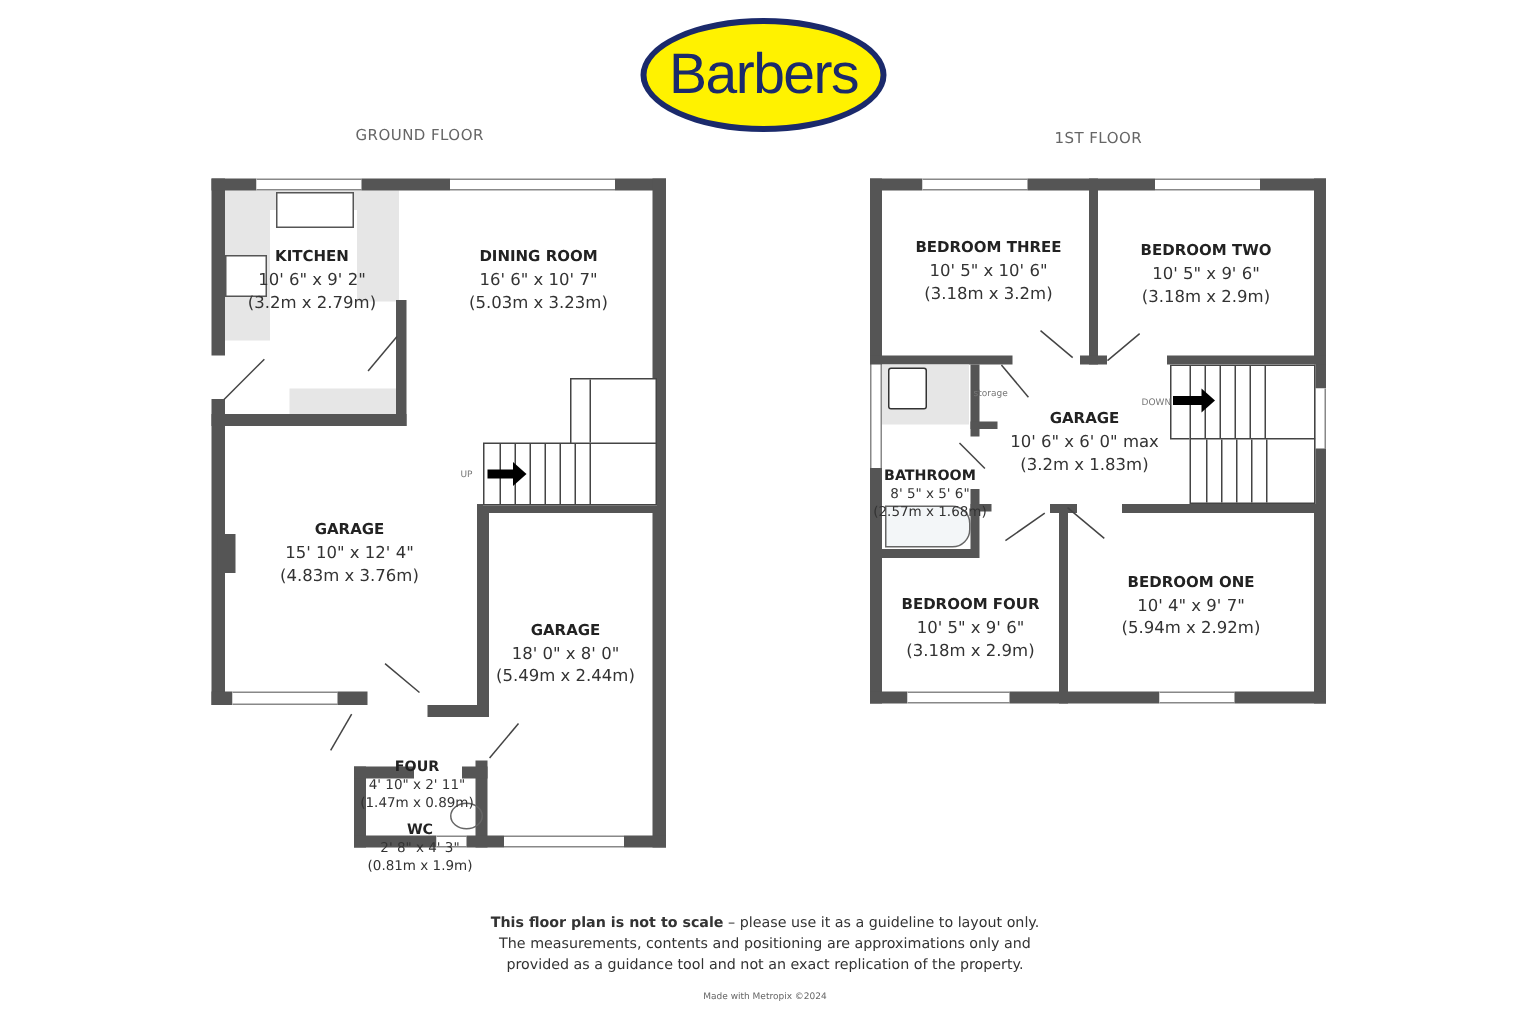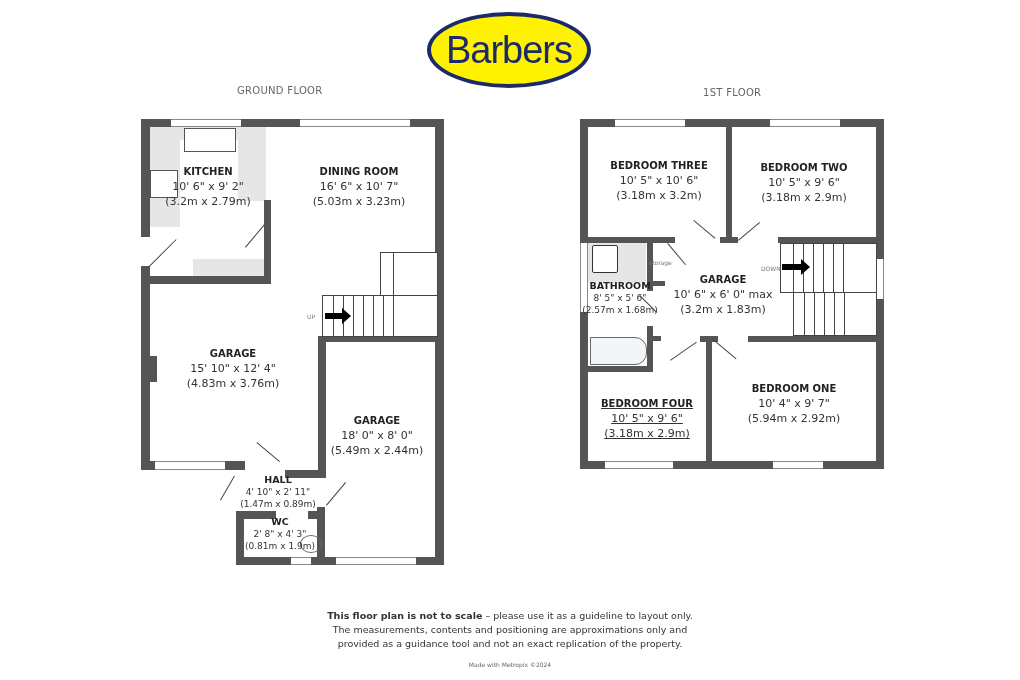--- a/index.html
+++ b/index.html
@@ -11,21 +11,21 @@
           display: flex; align-items: center; justify-content: center; }
   .logo span { font-family: "Liberation Sans", sans-serif; font-size: 38px; color: #1b2a6b;
                letter-spacing: -1px; }
   .floor-title { font-size: 10px; color: #666; letter-spacing: 0.3px; }
   .wall { position: absolute; background: #555; }
   .win { position: absolute; background: #fff; border-top: 1px solid #888; border-bottom: 1px solid #888; box-sizing: border-box; }
   .winv { position: absolute; background: #fff; border-left: 1px solid #888; border-right: 1px solid #888; box-sizing: border-box; }
   .grey { position: absolute; background: #e6e6e6; }
   .room { position: absolute; text-align: center; font-size: 11px; line-height: 15px; color: #333; white-space: nowrap; transform: translateX(-50%); }
   .room .name { font-weight: bold; font-size: 10px; color: #222; }
-  .room.small { font-size: 9px; line-height: 12px; }
+  .room.small { font-size: 9px; line-height: 12px; margin-top: 32px; }
   .room.small .name { font-size: 9.5px; }
   .stairs { position: absolute; border: 1px solid #444; box-sizing: border-box; background: #fff; }
   .tread { position: absolute; top: 0; bottom: 0; width: 1px; background: #444; }
   .arrow { position: absolute; height: 6px; background: #000; }
   .arrow::after { content: ""; position: absolute; right: -8px; top: -5px; border-left: 9px solid #000; border-top: 8px solid transparent; border-bottom: 8px solid transparent; }
   .tiny { position: absolute; font-size: 6px; color: #777; }
   .door { position: absolute; height: 1px; background: #444; transform-origin: 0 0; }
   .disclaimer { left: 0; width: 1020px; top: 609px; text-align: center; font-size: 9.5px; line-height: 14px; color: #333; }
   .made { left: 0; width: 1020px; top: 661px; text-align: center; font-size: 6px; color: #666; }
 </style>
@@ -114,21 +114,21 @@
   <div class="name">GARAGE</div>
   <div>15' 10" x 12' 4"</div>
   <div>(4.83m x 3.76m)</div>
 </div>
 <div class="room" style="left:377px;top:413px;">
   <div class="name">GARAGE</div>
   <div>18' 0" x 8' 0"</div>
   <div>(5.49m x 2.44m)</div>
 </div>
 <div class="room small" style="left:278px;top:474px;">
-  <div class="name">HALL</div>
+  <div class="name">FOUR</div>
   <div>4' 10" x 2' 11"</div>
   <div>(1.47m x 0.89m)</div>
 </div>
 <div class="room small" style="left:280px;top:516px;">
   <div class="name">WC</div>
   <div>2' 8" x 4' 3"</div>
   <div>(0.81m x 1.9m)</div>
 </div>
 
 <div class="abs" style="left:0;top:0;width:1020px;height:680px;">
@@ -207,21 +207,21 @@
 <div class="room small" style="left:620px;top:280px;">
   <div class="name">BATHROOM</div>
   <div>8' 5" x 5' 6"</div>
   <div>(2.57m x 1.68m)</div>
 </div>
 <div class="room" style="left:723px;top:272px;">
   <div class="name">GARAGE</div>
   <div>10' 6" x 6' 0" max</div>
   <div>(3.2m x 1.83m)</div>
 </div>
-<div class="room" style="left:647px;top:396px;text-decoration:underline;">
+<div class="room" style="left:647px;top:396px;">
   <div class="name">BEDROOM FOUR</div>
   <div>10' 5" x 9' 6"</div>
   <div>(3.18m x 2.9m)</div>
 </div>
 <div class="room" style="left:794px;top:381px;">
   <div class="name">BEDROOM ONE</div>
   <div>10' 4" x 9' 7"</div>
   <div>(5.94m x 2.92m)</div>
 </div>
 

